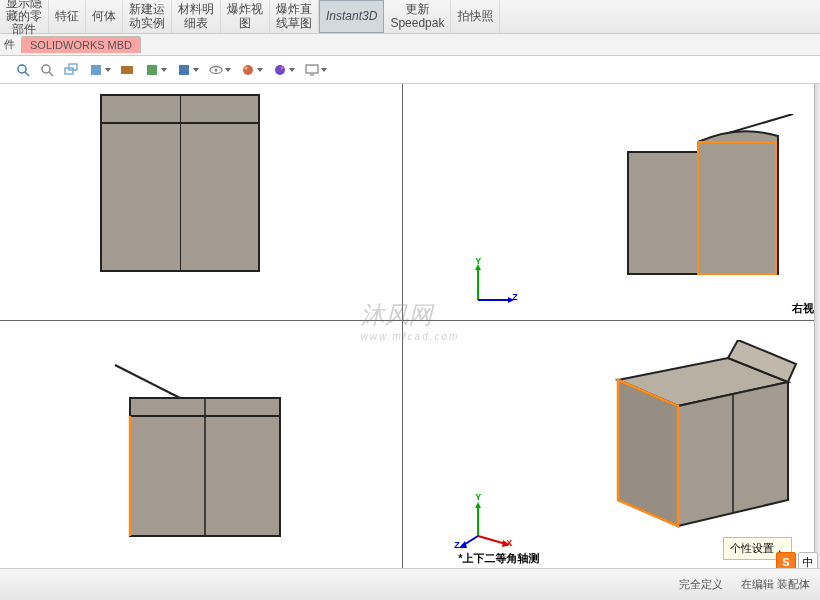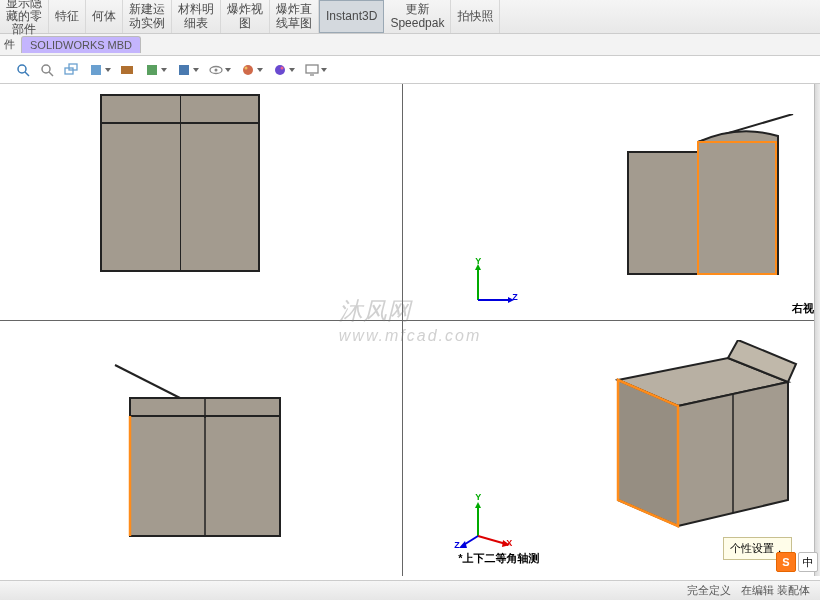--- a/index.html
+++ b/index.html
@@ -1,23 +1,23 @@
 <!DOCTYPE html>
 <html><head>
 <meta charset="utf-8">
 <style>
 * { margin: 0; padding: 0; box-sizing: border-box; font-family: "Microsoft YaHei", Arial, sans-serif; }
 body { width: 820px; height: 600px; overflow: hidden; background: #fff; position: relative; }
 
 .ribbon { height: 34px; background: linear-gradient(#f5f5f5,#e8e8e8); border-bottom: 1px solid #ccc; display: flex; align-items: stretch; font-size: 12px; }
 .ribbon-group { display: flex; flex-direction: column; align-items: center; justify-content: center; padding: 0 6px; border-right: 1px solid #d8d8d8; color: #4a4a4a; white-space: pre; text-align: center; line-height: 1.1; }
-.ribbon-group.active { background: #d4d9de; border: 1px solid #9aa8b4; }
+.ribbon-group.active { background: #d4d9de; border: 1px solid #9aa8b4; font-style: italic; }
 
 .tabbar { height: 22px; background: #f3f3f3; border-bottom: 1px solid #ccc; display: flex; align-items: center; padding-left: 4px; font-size: 11px; color: #555; }
-.tabbar .tab { padding: 2px 8px; border: 1px solid #bbb; border-bottom: none; background: #c4b5fd; border-radius: 3px 3px 0 0; }
+.tabbar .tab { padding: 2px 8px; border: 1px solid #bbb; border-bottom: none; background: #fca5a5; border-radius: 3px 3px 0 0; }
 .tabbar .prefix { padding: 0 6px 0 0; color: #444; }
 
 .toolstrip { height: 28px; background: #fff; border-bottom: 1px solid #ccc; display: flex; align-items: center; gap: 6px; padding-left: 14px; }
 .tool { width: 18px; height: 18px; display: flex; align-items: center; justify-content: center; }
 .tool svg { width: 16px; height: 16px; }
 .tool .drop { width: 0; height: 0; border-left: 3px solid transparent; border-right: 3px solid transparent; border-top: 4px solid #666; margin-left: 1px; }
 .tool.withdrop { width: 26px; }
 
 .viewport { position: absolute; left: 0; right: 0; top: 84px; bottom: 24px; background: #fff; }
 .divider-v { position: absolute; left: 49%; top: 0; bottom: 0; width: 1px; background: #666; }
@@ -31,23 +31,23 @@
 .view-label { position: absolute; font-size: 11px; font-weight: bold; color: #000; margin-top: 17px; }
 
 .cabinet { position: absolute; }
 .cab-body { background: #a39b8f; border: 2px solid #222; position: relative; }
 .door-split { position: absolute; top: 0; bottom: 0; left: 50%; width: 1px; background: #222; }
 
 .triad { position: absolute; width: 50px; height: 50px; }
 .triad .axis { position: absolute; font-size: 9px; font-weight: bold; }
 
 .watermark { position: absolute; left: 50%; top: 48%; transform: translate(-50%,-50%); font-size: 24px; color: rgba(120,120,120,.35); font-style: italic; pointer-events: none; text-align: left; }
-.watermark .sub { font-size: 16px; letter-spacing: 2px; display: block; font-style: italic; }
-
-.statusbar { position: absolute; bottom: 0; left: 0; right: 0; height: 20px; background: linear-gradient(#f6f6f6,#e6e6e6); border-top: 1px solid #ccc; display: flex; align-items: center; justify-content: flex-end; gap: 2px; padding: 0 6px; font-size: 11px; color: #555; }
+.watermark .sub { font-size: 10px; letter-spacing: 2px; display: block; font-style: italic; }
+
+.statusbar { position: absolute; bottom: 0; left: 0; right: 0; height: 32px; background: linear-gradient(#f6f6f6,#e6e6e6); border-top: 1px solid #ccc; display: flex; align-items: center; justify-content: flex-end; gap: 10px; padding: 0 6px; font-size: 11px; color: #555; }
 .statusbar .seg { padding: 0 4px; }
 
 .tooltip { position: absolute; right: 28px; bottom: 40px; background: #fffde9; border: 1px solid #c8c090; padding: 3px 6px; font-size: 11px; }
 
 .ime { position: absolute; right: 2px; bottom: 28px; display: flex; gap: 2px; }
 .ime-box { width: 20px; height: 20px; border: 1px solid #bbb; background: #fff; font-size: 11px; display: flex; align-items: center; justify-content: center; border-radius: 2px; }
 .ime-box.orange { background: #ff7a1a; color: #fff; border-color: #e66500; font-weight: bold; }
 
 .sidebar-slice { position: absolute; right: 0; top: 84px; bottom: 24px; width: 6px; background: linear-gradient(90deg,#d9d9d9,#eee); border-left: 1px solid #bbb; }
 </style>

